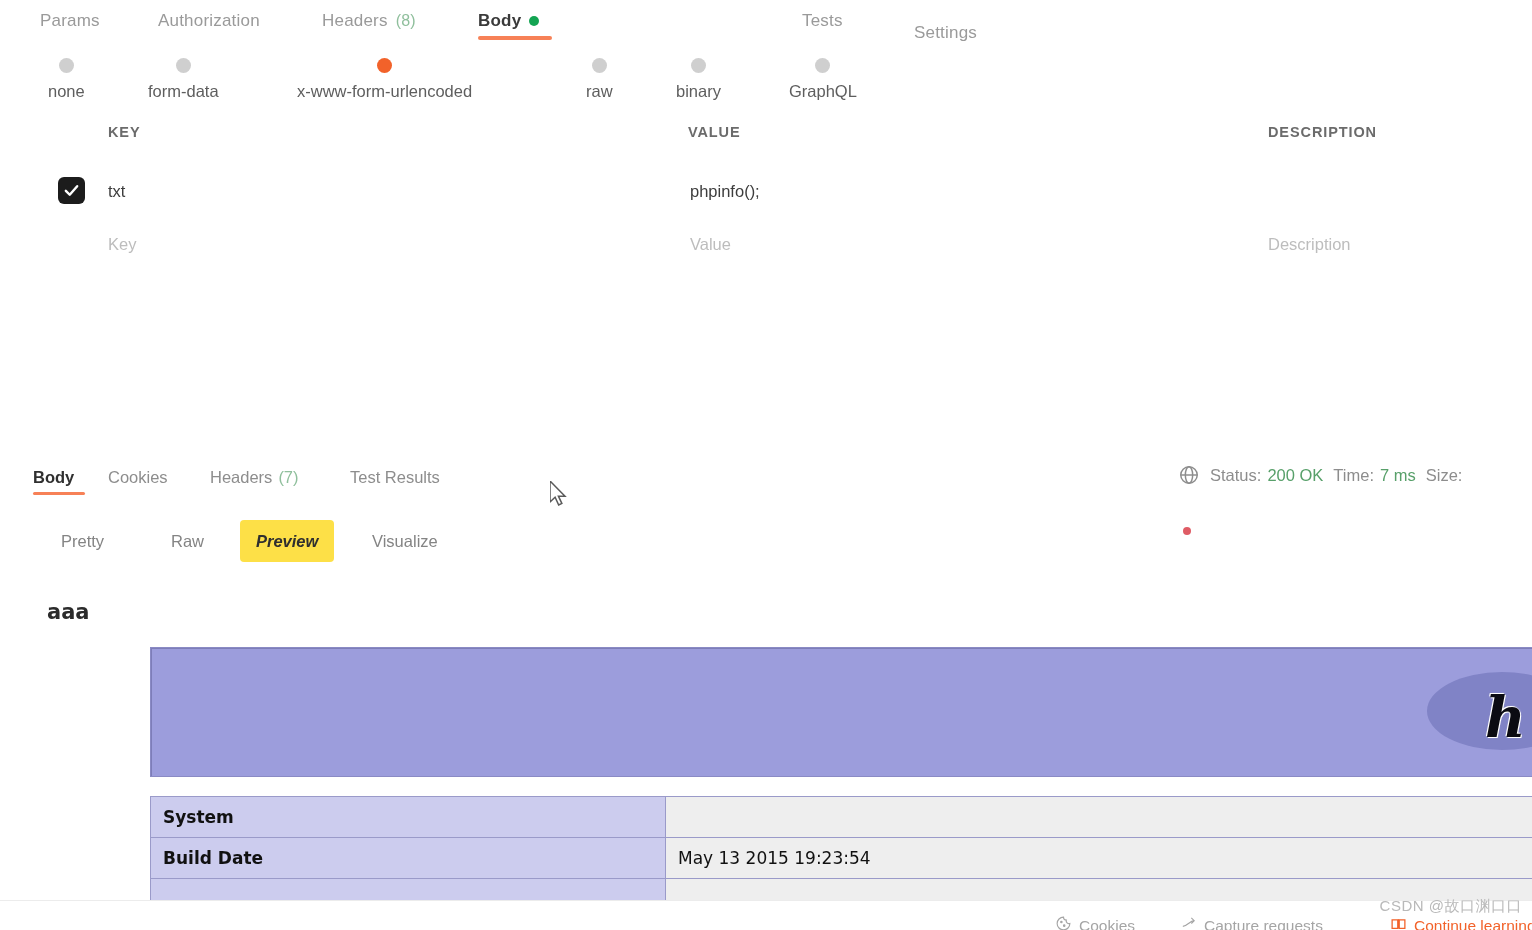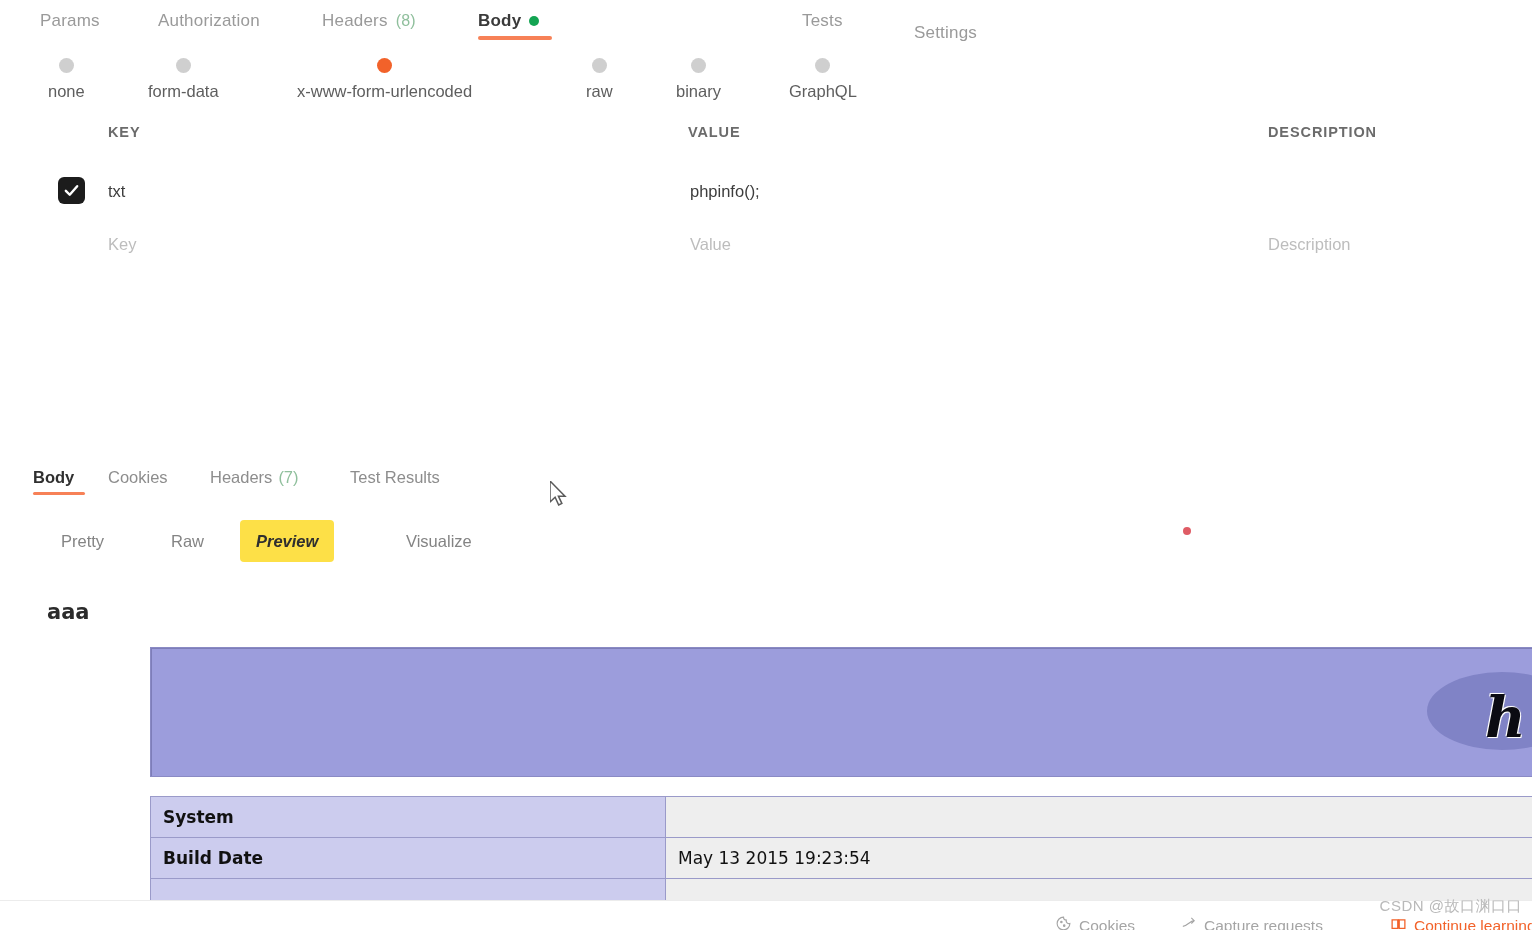--- a/index.html
+++ b/index.html
@@ -236,33 +236,53 @@
       <span>Headers</span>
       <span class="count">(7)</span>
     </div>
       <div class="resp-tab" style="left: 350px;">
       <span>Test Results</span>
 
     </div>
     </div>
   <div class="resp-underline"></div>
 
+  <div class="meta" style="left:1178px;">
+    <span class="globe">
+      <svg viewBox="0 0 24 24" fill="none" stroke="#8d8d8d" stroke-width="1.6">
+        <circle cx="12" cy="12" r="9"></circle>
+        <ellipse cx="12" cy="12" rx="4" ry="9"></ellipse>
+        <line x1="3" y1="12" x2="21" y2="12"></line>
+      </svg>
+    </span>
+    <span class="meta-item">
+      <span>Status:</span>
+      <span class="val">200 OK</span>
+    </span>
+    <span class="meta-item">
+      <span>Time:</span>
+      <span class="val">7 ms</span>
+    </span>
+    <span class="meta-item">
+      <span>Size:</span>
+    </span>
+  </div>
 
   <div class="view-tabs">
 
   <div class="view-tab" style="left: 45px;">
       <span>Pretty</span>
     </div>
       <div class="view-tab" style="left: 155px;">
       <span>Raw</span>
     </div>
       <div class="view-tab active" style="left: 240px;">
       <span>Preview</span>
     </div>
-      <div class="view-tab" style="left: 390px;">
+      <div class="view-tab" style="left: 356px;">
       <span>Visualize</span>
     </div>
     </div>
 
   <div class="preview">
     <div class="echo-text">aaa</div>
 
     <div class="php-banner">
       <div class="php-logo">
         <div class="ellipse"></div>

